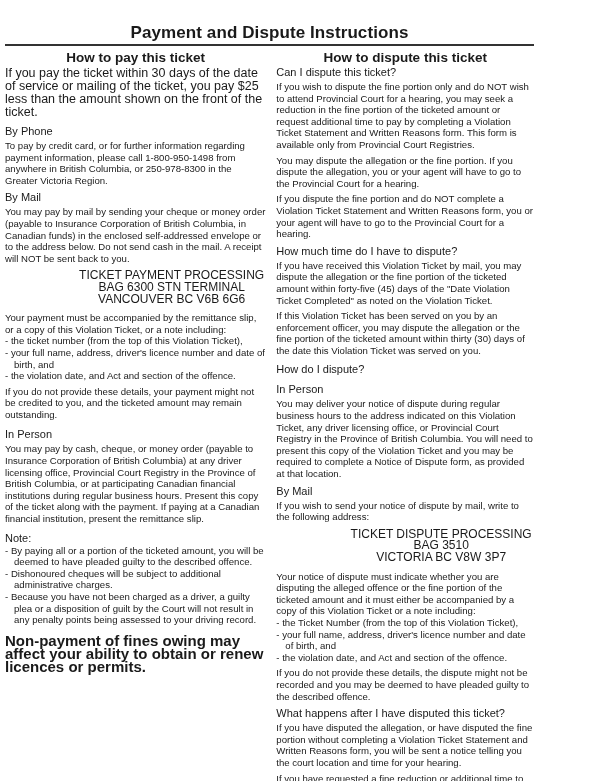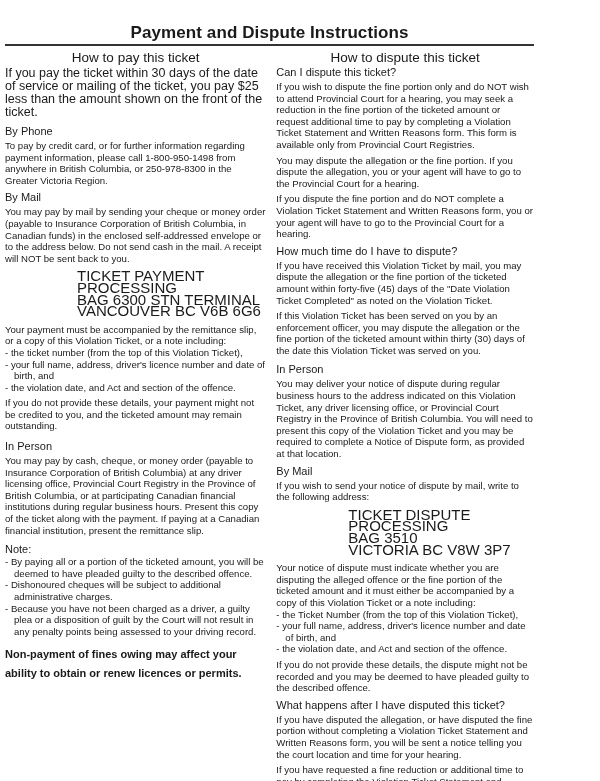--- a/index.html
+++ b/index.html
@@ -4,30 +4,30 @@
 <style>
   html, body { margin: 0; padding: 0; background: #fff; }
   body { width: 600px; height: 781px; overflow: hidden; font-family: "Liberation Sans", sans-serif; color: #1a1a1a; }
   .page { position: relative; width: 539px; height: 781px; margin-top: 20px; }
   .title { text-align: center; font-weight: bold; font-size: 17px; padding-top: 3px; height: 21px; letter-spacing: 0.1px; }
   .title-rule { position: absolute; left: 5px; right: 5px; top: 24px; border-top: 2px solid #333; }
   .cols { position: absolute; top: 29px; left: 5px; right: 5px; display: flex; }
   .col { width: 292px; }
   .col.left { padding-right: 4px; }
   .col.right { padding-left: 6px; width: 288px; }
-  .col-title { text-align: center; font-weight: normal; font-size: 13.5px; margin: 1px 0 2px; }
+  .col-title { text-align: center; font-weight: bold; font-size: 13.5px; margin: 1px 0 2px; }
   .lead { font-weight: normal; font-size: 12.5px; line-height: 13px; margin: 0 0 5px; }
   h3 { font-size: 11px; font-weight: normal; margin: 4px 0 2px; line-height: 14px; }
   p { font-size: 9.6px; line-height: 11.6px; margin: 0 0 4px; }
-  .addr { margin: 6px 0 7px 72px; font-size: 15px; line-height: 11.6px; }
+  .addr { margin: 6px 0 7px 72px; font-size: 12px; line-height: 11.6px; text-align: center; }
   .addr div { margin: 0; }
   ul { list-style: none; margin: 0 0 4px; padding: 0; }
   li { font-size: 9.6px; line-height: 11.6px; padding-left: 9px; text-indent: -9px; }
   li::before { content: "- "; }
-  .closing { font-weight: bold; font-size: 11px; line-height: 19px; margin-top: 8px; }
+  .closing { font-weight: bold; font-size: 15px; line-height: 13px; margin-top: 8px; }
 </style>
 </head>
 <body>
 
 <div class="page">
   <div class="title">Payment and Dispute Instructions</div>
   <div class="title-rule"></div>
 
   <div class="cols">
     <div class="col left">
@@ -70,20 +70,21 @@
 
       <h3 style="margin-top:0">Can I dispute this ticket?</h3>
       <p>If you wish to dispute the fine portion only and do NOT wish to attend Provincial Court for a hearing, you may seek a reduction in the fine portion of the ticketed amount or request additional time to pay by completing a Violation Ticket Statement and Written Reasons form. This form is available only from Provincial Court Registries.</p>
       <p>You may dispute the allegation or the fine portion. If you dispute the allegation, you or your agent will have to go to the Provincial Court for a hearing.</p>
       <p>If you dispute the fine portion and do NOT complete a Violation Ticket Statement and Written Reasons form, you or your agent will have to go to the Provincial Court for a hearing.</p>
 
       <h3>How much time do I have to dispute?</h3>
       <p>If you have received this Violation Ticket by mail, you may dispute the allegation or the fine portion of the ticketed amount within forty-five (45) days of the "Date Violation Ticket Completed" as noted on the Violation Ticket.</p>
       <p>If this Violation Ticket has been served on you by an enforcement officer, you may dispute the allegation or the fine portion of the ticketed amount within thirty (30) days of the date this Violation Ticket was served on you.</p>
 
+      <h3 style="margin-top:6px">How do I dispute?</h3>
       <h3 style="margin-top:6px">In Person</h3>
       <p>You may deliver your notice of dispute during regular business hours to the address indicated on this Violation Ticket, any driver licensing office, or Provincial Court Registry in the Province of British Columbia. You will need to present this copy of the Violation Ticket and you may be required to complete a Notice of Dispute form, as provided at that location.</p>
 
       <h3>By Mail</h3>
       <p>If you wish to send your notice of dispute by mail, write to the following address:</p>
       <div class="addr">
         <div>TICKET DISPUTE PROCESSING</div>
         <div>BAG 3510</div>
         <div>VICTORIA BC  V8W 3P7</div>
       </div>

